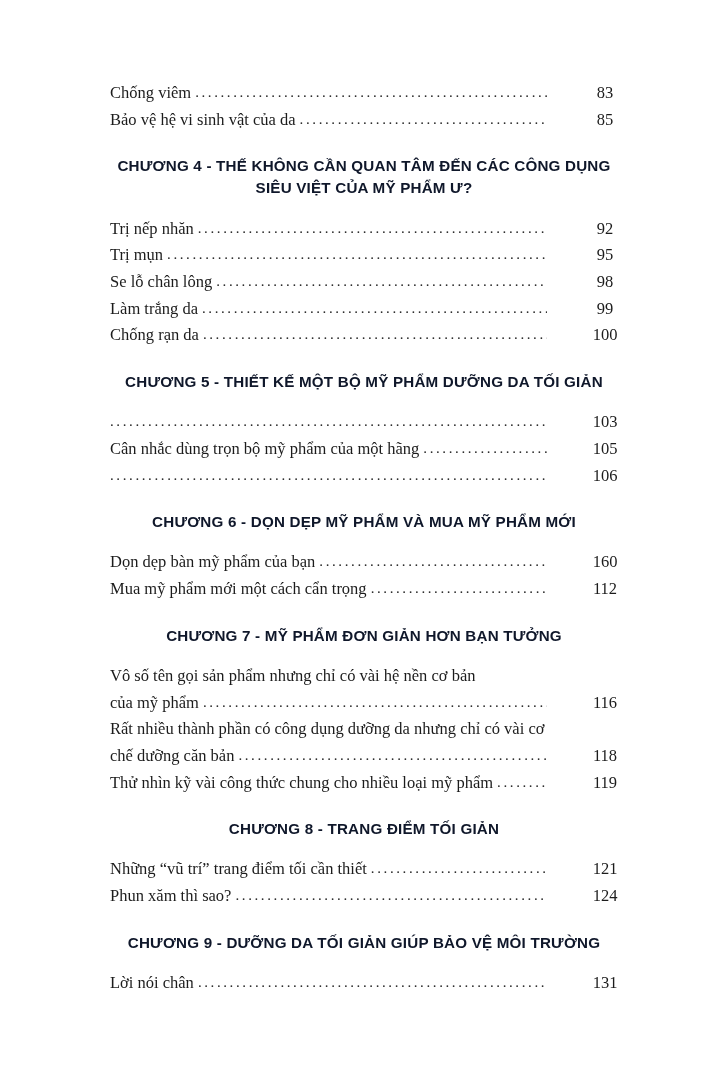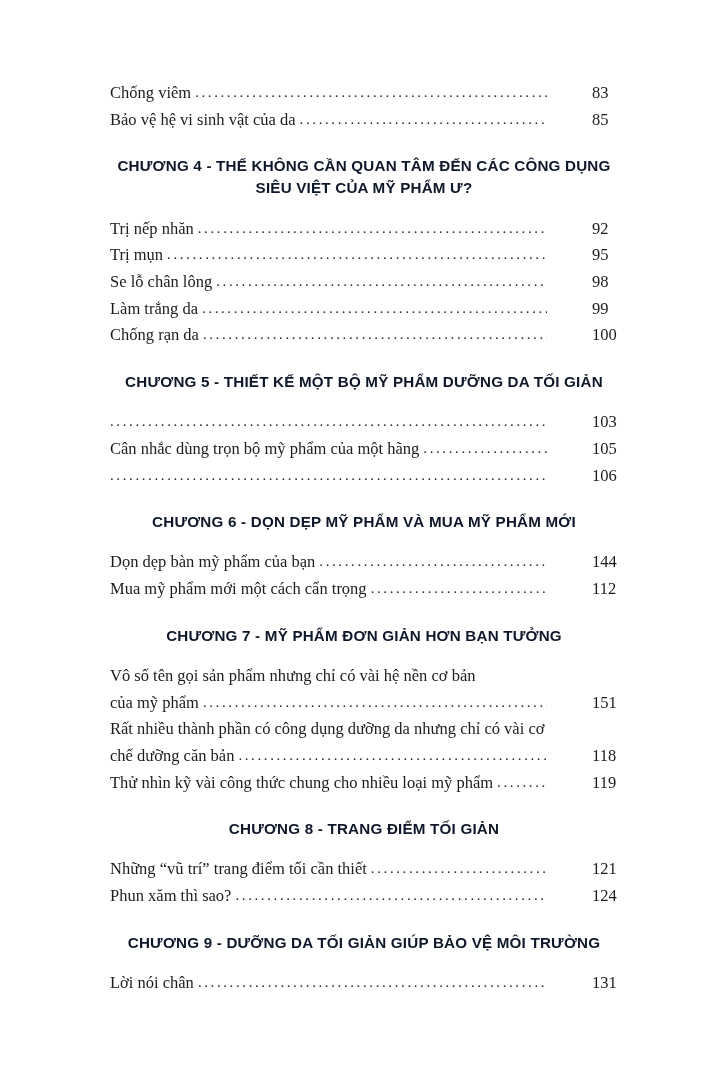--- a/index.html
+++ b/index.html
@@ -42,21 +42,21 @@
     white-space: nowrap;
     letter-spacing: 2.6px;
     color: #2a2a2a;
     font-size: 15px;
     position: relative;
     top: -1px;
   }
   .entry .page-num {
     flex: 0 0 auto;
     padding-left: 5px;
-    text-align: left;
+    text-align: center;
     min-width: 26px;
     margin-left: 40px;
   }
   .entry.wrap {
     display: block;
     white-space: normal;
   }
   .entry.wrap .line1 {
     display: block;
   }
@@ -134,36 +134,36 @@
       <div class="entry">
         <span class="leader">..........................................................................................</span>
         <span class="page-num">106</span>
       </div>
       <div class="gap-lg"></div>
       <div class="chapter">CHƯƠNG 6 - DỌN DẸP MỸ PHẨM VÀ MUA MỸ PHẨM MỚI</div>
       <div class="gap-md"></div>
       <div class="entry">
         <span class="title">Dọn dẹp bàn mỹ phẩm của bạn</span>
         <span class="leader">..........................................................................................</span>
-        <span class="page-num">144</span>
+        <span class="page-num">160</span>
       </div>
       <div class="entry">
         <span class="title">Mua mỹ phẩm mới một cách cẩn trọng</span>
         <span class="leader">..........................................................................................</span>
         <span class="page-num">112</span>
       </div>
       <div class="gap-lg"></div>
       <div class="chapter">CHƯƠNG 7 - MỸ PHẨM ĐƠN GIẢN HƠN BẠN TƯỞNG</div>
       <div class="gap-md"></div>
       <div class="entry wrap">
         <span class="line1">Vô số tên gọi sản phẩm nhưng chỉ có vài hệ nền cơ bản</span>
         <span class="line2">
           <span class="title">của mỹ phẩm</span>
           <span class="leader">..........................................................................................</span>
-          <span class="page-num">151</span>
+          <span class="page-num">116</span>
         </span>
       </div>
       <div class="entry wrap">
         <span class="line1">Rất nhiều thành phần có công dụng dưỡng da nhưng chỉ có vài cơ</span>
         <span class="line2">
           <span class="title">chế dưỡng căn bản</span>
           <span class="leader">..........................................................................................</span>
           <span class="page-num">118</span>
         </span>
       </div>

